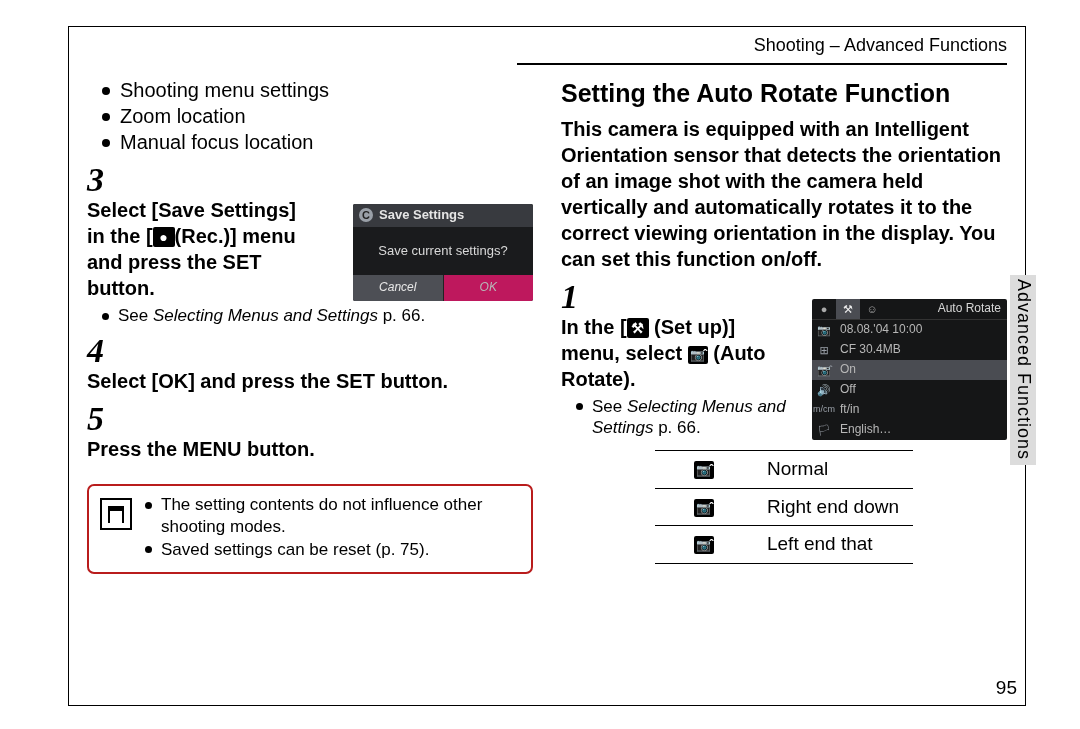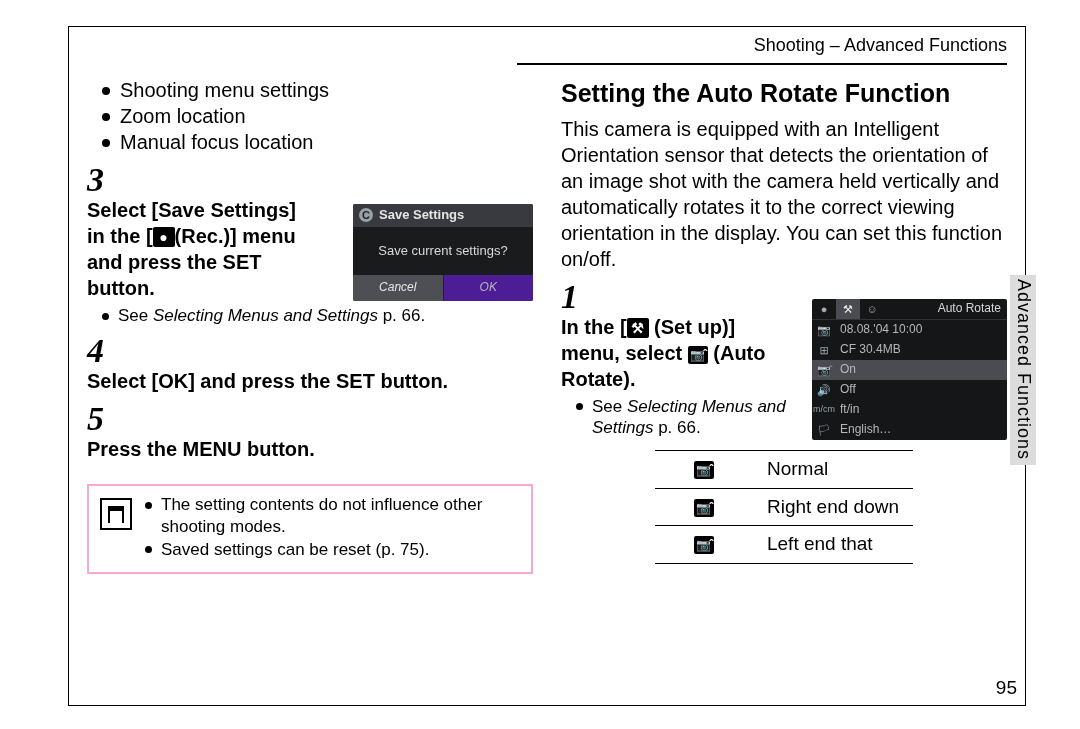--- a/index.html
+++ b/index.html
@@ -15,36 +15,36 @@
   .bul li::before { content:""; position:absolute; left:0; top:.48em; width:8px; height:8px; border-radius:50%; background:#000; }
   .bul-s { list-style:none; padding:0; margin:4px 0 0 15px; font-size:17px; line-height:1.25; }
   .bul-s li { position:relative; padding-left:16px; margin:0 0 2px 0; }
   .bul-s li::before { content:""; position:absolute; left:0; top:.45em; width:7px; height:7px; border-radius:50%; background:#000; }
   .step { margin:8px 0 4px 0; }
   .bignum { font-family:"Times New Roman", Times, serif; font-style:italic; font-weight:bold; font-size:34px; line-height:1; display:inline-block; vertical-align:top; width:26px; }
   .stepbody { display:inline-block; vertical-align:top; width:calc(100% - 30px); font-weight:bold; }
   .step-with-lcd { display:flex; align-items:flex-end; gap:10px; margin:8px 0 4px 0; }
   .step-with-lcd .steptxt { flex:1; }
   .step-with-lcd .steptxt .stepbody { width:calc(100% - 30px); }
-  .notebox { border:2px solid #f9a8d4; border-radius:0; margin-top:22px; padding:8px 10px 10px 10px; display:flex; gap:12px; align-items:flex-start; font-size:18px; }
+  .notebox { border:2px solid #b91c1c; border-radius:7px; margin-top:22px; padding:8px 10px 10px 10px; display:flex; gap:12px; align-items:flex-start; font-size:18px; }
   .noteicon { width:34px; flex:0 0 34px; display:flex; flex-direction:column; align-items:center; margin-top:4px; }
   .noteicon .sq { width:28px; height:28px; border:2px solid #000; display:flex; align-items:center; justify-content:center; }
   .noteicon .sq span { border-top:5px solid #000; border-left:2px solid #000; border-right:2px solid #000; width:12px; height:12px; display:block; }
   .glyph { display:inline-flex; align-items:center; justify-content:center; width:22px; height:20px; background:#000; color:#fff; font-size:14px; font-weight:bold; border-radius:2px; vertical-align:text-bottom; line-height:1; }
   .glyph.inv { width:20px; height:18px; font-size:12px; }
   h2.section { font-size:25px; font-weight:bold; margin:0 0 6px 0; }
-  .col p { margin:0 4px 2px 0; }
+  .col p { margin:0 4px 2px 0;font-weight:bold; }
 
   
   .lcd1 { width:180px; flex:0 0 180px; background:#1a1b1d; color:#cfcfcf; font-size:13px; font-family:Arial, sans-serif; border-radius:2px; overflow:hidden; }
   .lcd1 .l1top { background:#383a3f; padding:3px 6px; color:#e5e5e5; font-weight:bold; display:flex; align-items:center; gap:6px; }
   .lcd1 .l1top .c { width:14px; height:14px; border-radius:50%; background:#9aa0a8; color:#222; font-weight:bold; display:inline-flex; align-items:center; justify-content:center; font-size:11px; }
   .lcd1 .l1mid { padding:16px 8px; text-align:center; color:#d9d9d9; }
   .lcd1 .l1bot { display:flex; }
-  .lcd1 .l1bot div { flex:1; text-align:center; padding:5px 0; background:#4c1d95; color:#b8b8b8; font-size:12px; font-style:italic; }
+  .lcd1 .l1bot div { flex:1; text-align:center; padding:5px 0; background:#be185d; color:#b8b8b8; font-size:12px; font-style:italic; }
   .lcd1 .l1bot div:first-child { background:#4d4f55; color:#e7e7e7; border-right:1px solid #222; }
 
   
   .lcd2 { width:195px; flex:0 0 195px; background:#151617; color:#cfcfcf; font-size:12px; font-family:Arial, sans-serif; border-radius:2px; box-sizing:border-box; position:relative; }
   .lcd2 .row { display:flex; align-items:center; height:20px; }
   .lcd2 .row .ic { width:24px; text-align:center; color:#9aa0a8; font-size:11px; }
   .lcd2 .row .tx { flex:1; color:#b7b7b7; padding-left:4px; }
   .lcd2 .tabs { display:flex; gap:0; border-bottom:1px solid #333; }
   .lcd2 .tabs span { flex:0 0 24px; height:20px; display:inline-flex; align-items:center; justify-content:center; color:#aaa; font-size:11px; }
   .lcd2 .tabs span.sel { background:#4a4c52; color:#eee; }

